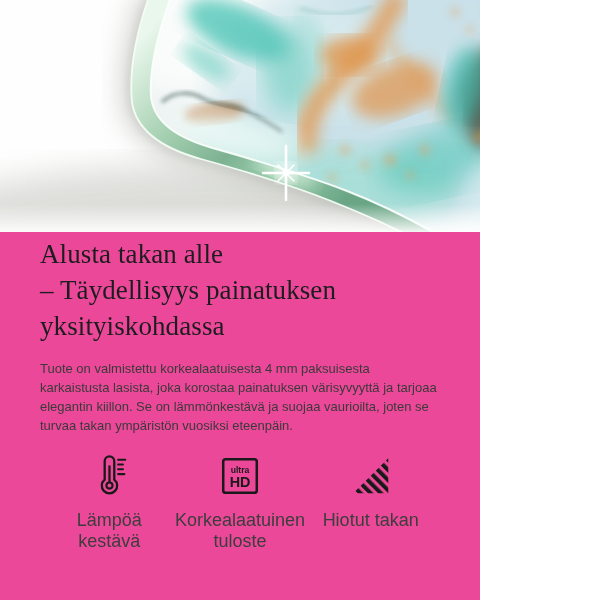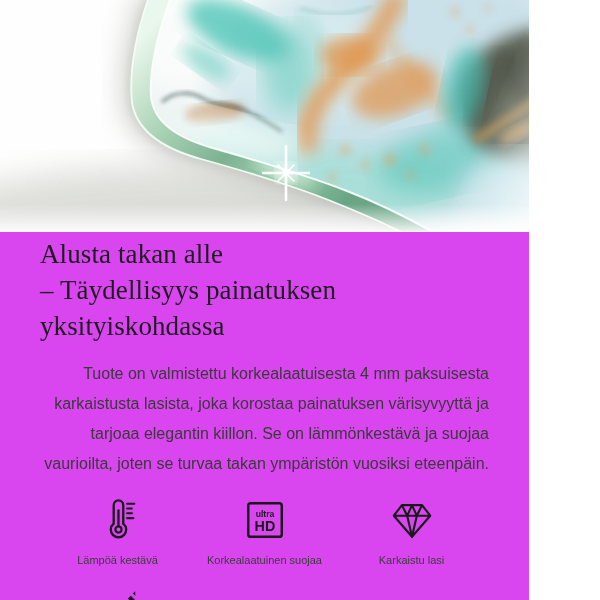--- a/index.html
+++ b/index.html
@@ -1,19 +1,19 @@
 <!DOCTYPE html>
 <html><head>
 <meta charset="utf-8">
 <style>
   html,body{margin:0;padding:0;background:#ffffff;}
   .page{
     position:relative;
-    width:529px;height:600px;
-    background:#d946ef;
+    width:480px;height:600px;
+    background:#ec4899;
     overflow:hidden;
     font-family:"Liberation Sans", sans-serif;
     color:#3a3a3a;
   }
   .hero{
     position:relative;
     width:600px;height:232px;
     background:#ffffff;
   }
   .hero svg{display:block;}
@@ -25,42 +25,41 @@
     font-family:"Liberation Serif", serif;
     font-weight:400;
     font-size:27px;
     line-height:36px;
     color:#1d1d1f;
     letter-spacing:.1px;
   }
   h1.title span{display:block;}
   p.intro{
     margin:15px 0 0 0;
-    font-size:16px;
-    line-height:30px;
+    font-size:13px;
+    line-height:19px;
     color:#3a3a3a;
     max-width:524px;
-    text-align:right;
   }
   .features{
     display:grid;
     grid-template-columns:repeat(3,1fr);
     row-gap:18px;
     margin-top:16px;
     padding:0 4px;
   }
   .feature{
     display:flex;flex-direction:column;text-align:center;
   }
   .ficon{
     height:50px;display:flex;align-items:center;justify-content:center;
   }
   .flabel{
     margin-top:9px;
-    font-size:11px;
+    font-size:18px;
     color:#3d3d3d;
   }
   .icon-svg{display:block;}
 </style>
 </head>
 <body>
 
 <div class="page">
 
   <div class="hero">
@@ -206,35 +205,24 @@
       </div>
 
       <div class="feature">
         <div class="ficon">
           <svg class="icon-svg" width="46" height="46" viewBox="0 0 48 48">
             <rect x="6.5" y="6.5" width="35" height="35" rx="2.5" fill="none" stroke="#191919" stroke-width="2.6"></rect>
             <text x="24" y="20.5" text-anchor="middle" font-family="Liberation Sans, sans-serif" font-size="9" font-weight="bold" fill="#191919">ultra</text>
             <text x="24" y="35.5" text-anchor="middle" font-family="Liberation Sans, sans-serif" font-size="15" font-weight="bold" fill="#191919">HD</text>
           </svg>
         </div>
-        <div class="flabel">Korkealaatuinen suojaa</div>
+        <div class="flabel">Korkealaatuinen tuloste</div>
       </div>
 
 
-      <div class="feature">
-        <div class="ficon">
-          <svg class="icon-svg" width="46" height="46" viewBox="0 0 48 48" fill="none" stroke="#191919" stroke-width="2.2" stroke-linejoin="round">
-            <path d="M13.5 8.5 L34.5 8.5 L43 19.5 L24 41.5 L5 19.5 Z"></path>
-            <path d="M5 19.5 H43"></path>
-            <path d="M13.5 8.5 L19 19.5 L24 8.5 L29 19.5 L34.5 8.5"></path>
-            <path d="M19 19.5 L24 41.5 L29 19.5"></path>
-          </svg>
-        </div>
-        <div class="flabel">Karkaistu lasi</div>
-      </div>
 
       <div class="feature">
         <div class="ficon">
           <svg class="icon-svg" width="46" height="46" viewBox="0 0 48 48">
             <defs>
               <pattern id="hatchA" width="7.5" height="7.5" patternUnits="userSpaceOnUse" patternTransform="rotate(-45)">
                 <rect width="4.2" height="7.5" fill="#191919"></rect>
               </pattern>
             </defs>
             <path d="M5.5 42 L42 42 L42 5.5 Z" fill="url(#hatchA)"></path>

